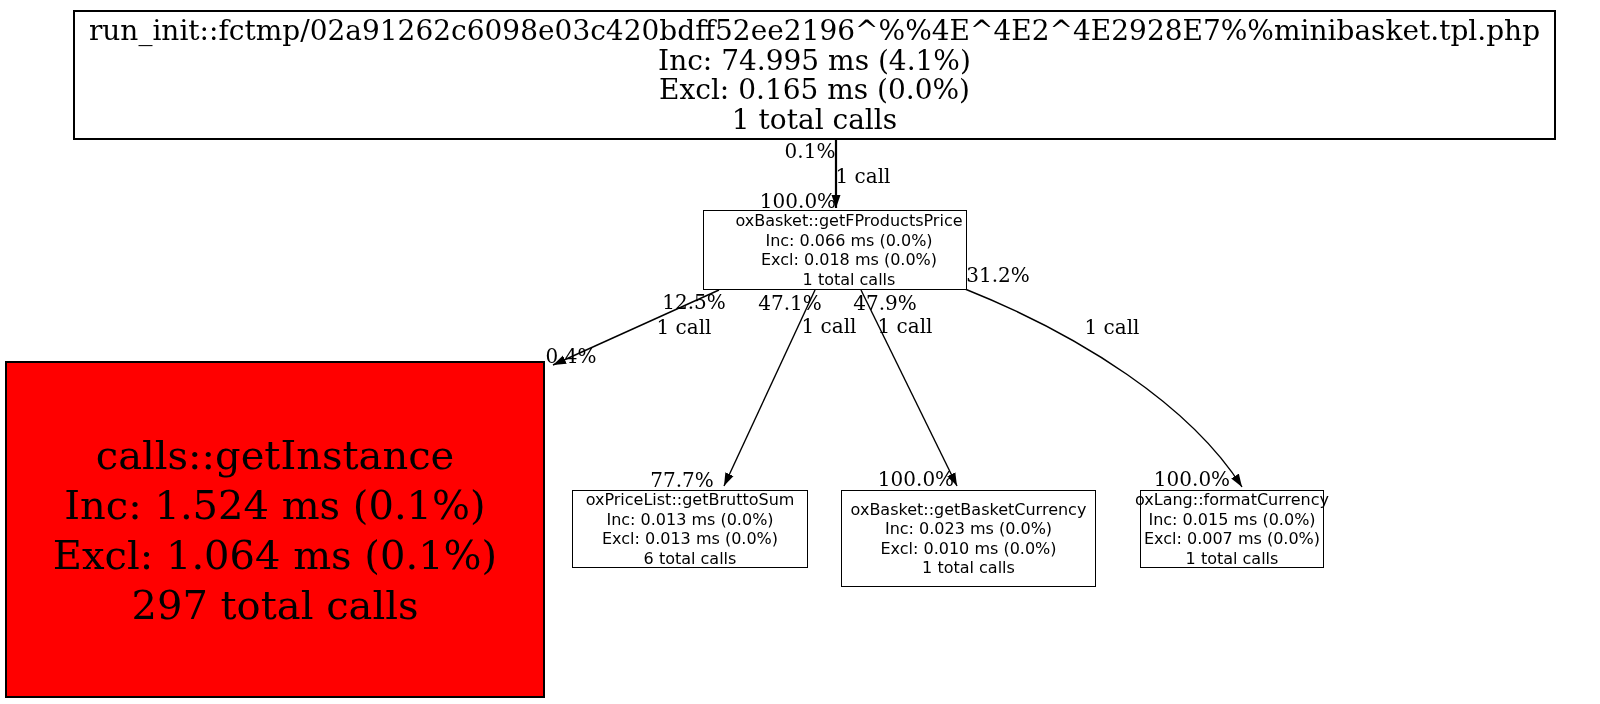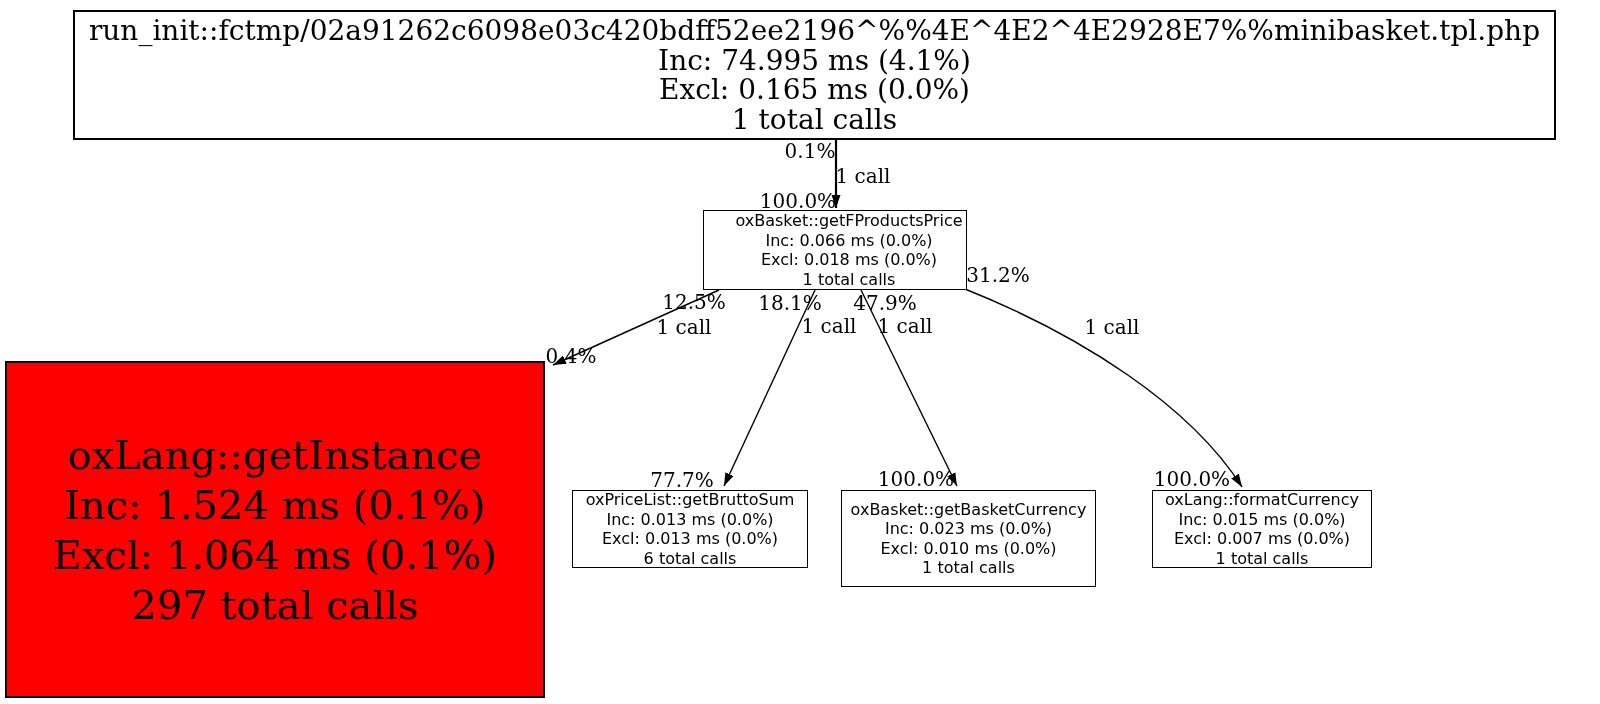--- a/index.html
+++ b/index.html
@@ -47,56 +47,56 @@
 </div>
 
 <div class="node small" style="left:703px;top:210px;width:264px;height:80px;padding-left:28px;">
   <div>oxBasket::getFProductsPrice</div>
   <div>Inc: 0.066 ms (0.0%)</div>
   <div>Excl: 0.018 ms (0.0%)</div>
   <div>1 total calls</div>
 </div>
 
 <div class="node hot" style="left: 5px; top: 361px; width: 540px; height: 337px; background-color: rgb(255, 0, 0);">
-  <div>oxLang::getInstance</div>
+  <div>calls::getInstance</div>
   <div>Inc: 1.524 ms (0.1%)</div>
   <div>Excl: 1.064 ms (0.1%)</div>
   <div>297 total calls</div>
 </div>
 
 <div class="node small" style="left:572px;top:490px;width:236px;height:78px;">
   <div>oxPriceList::getBruttoSum</div>
   <div>Inc: 0.013 ms (0.0%)</div>
   <div>Excl: 0.013 ms (0.0%)</div>
   <div>6 total calls</div>
 </div>
 
 <div class="node small" style="left:841px;top:490px;width:255px;height:97px;">
   <div>oxBasket::getBasketCurrency</div>
   <div>Inc: 0.023 ms (0.0%)</div>
   <div>Excl: 0.010 ms (0.0%)</div>
   <div>1 total calls</div>
 </div>
 
-<div class="node small" style="left:1140px;top:490px;width:220px;height:78px;margin-left:12px;">
+<div class="node small" style="left:1140px;top:490px;width:184px;height:78px;">
   <div>oxLang::formatCurrency</div>
   <div>Inc: 0.015 ms (0.0%)</div>
   <div>Excl: 0.007 ms (0.0%)</div>
   <div>1 total calls</div>
 </div>
 
 <div class="edge-label" style="left:810px;top:151px;">0.1%</div>
 <div class="edge-label" style="left:863px;top:176px;">1 call</div>
 <div class="edge-label" style="left:798px;top:201px;">100.0%</div>
 
 <div class="edge-label" style="left:694px;top:302px;">12.5%</div>
 <div class="edge-label" style="left:684px;top:327px;">1 call</div>
 <div class="edge-label" style="left:571px;top:356px;">0.4%</div>
 
-<div class="edge-label" style="left:790px;top:303px;">18.1%</div>
+<div class="edge-label" style="left:790px;top:303px;">47.1%</div>
 <div class="edge-label" style="left:829px;top:326px;">1 call</div>
 <div class="edge-label" style="left:682px;top:480px;">77.7%</div>
 
 <div class="edge-label" style="left:885px;top:303px;">47.9%</div>
 <div class="edge-label" style="left:905px;top:326px;">1 call</div>
 <div class="edge-label" style="left:916px;top:479px;">100.0%</div>
 
 <div class="edge-label" style="left:978px;top:275px;margin-left:20px;">31.2%</div>
 <div class="edge-label" style="left:1112px;top:327px;">1 call</div>
 <div class="edge-label" style="left:1192px;top:479px;">100.0%</div>

